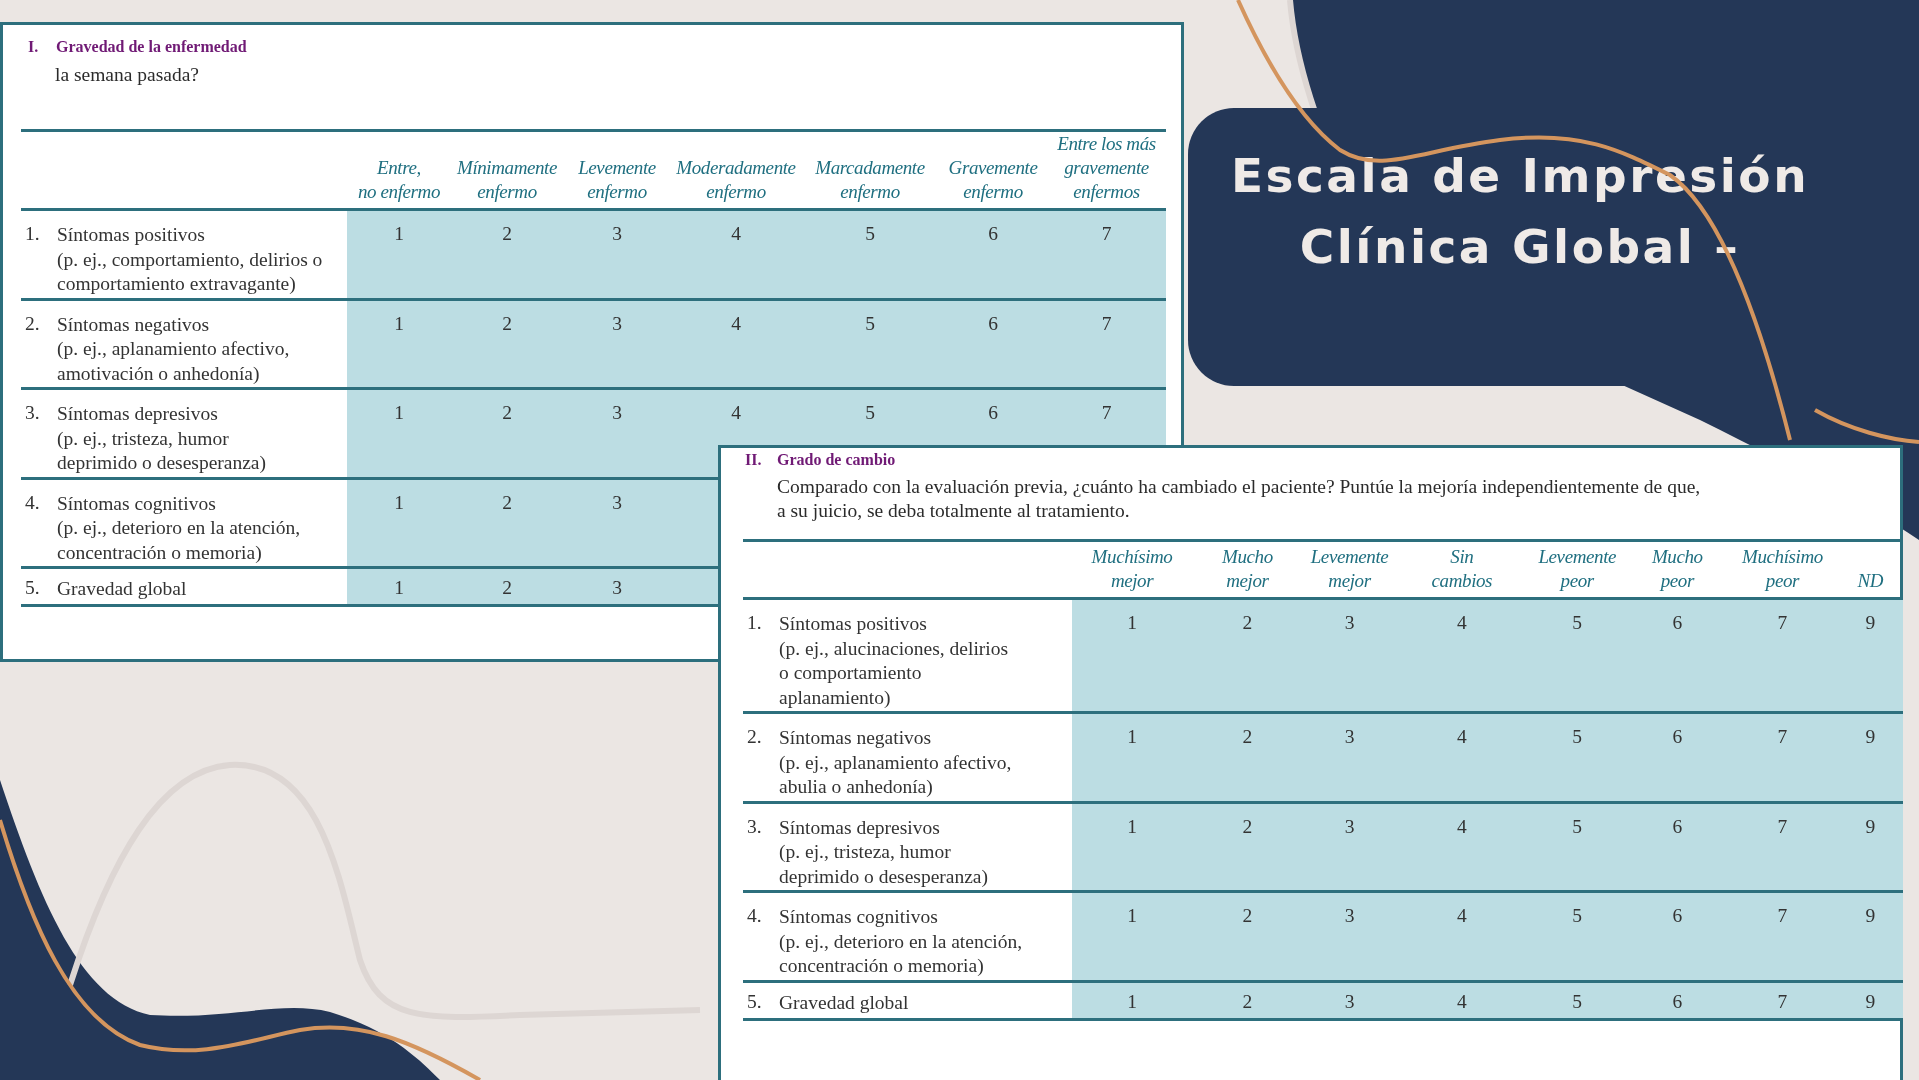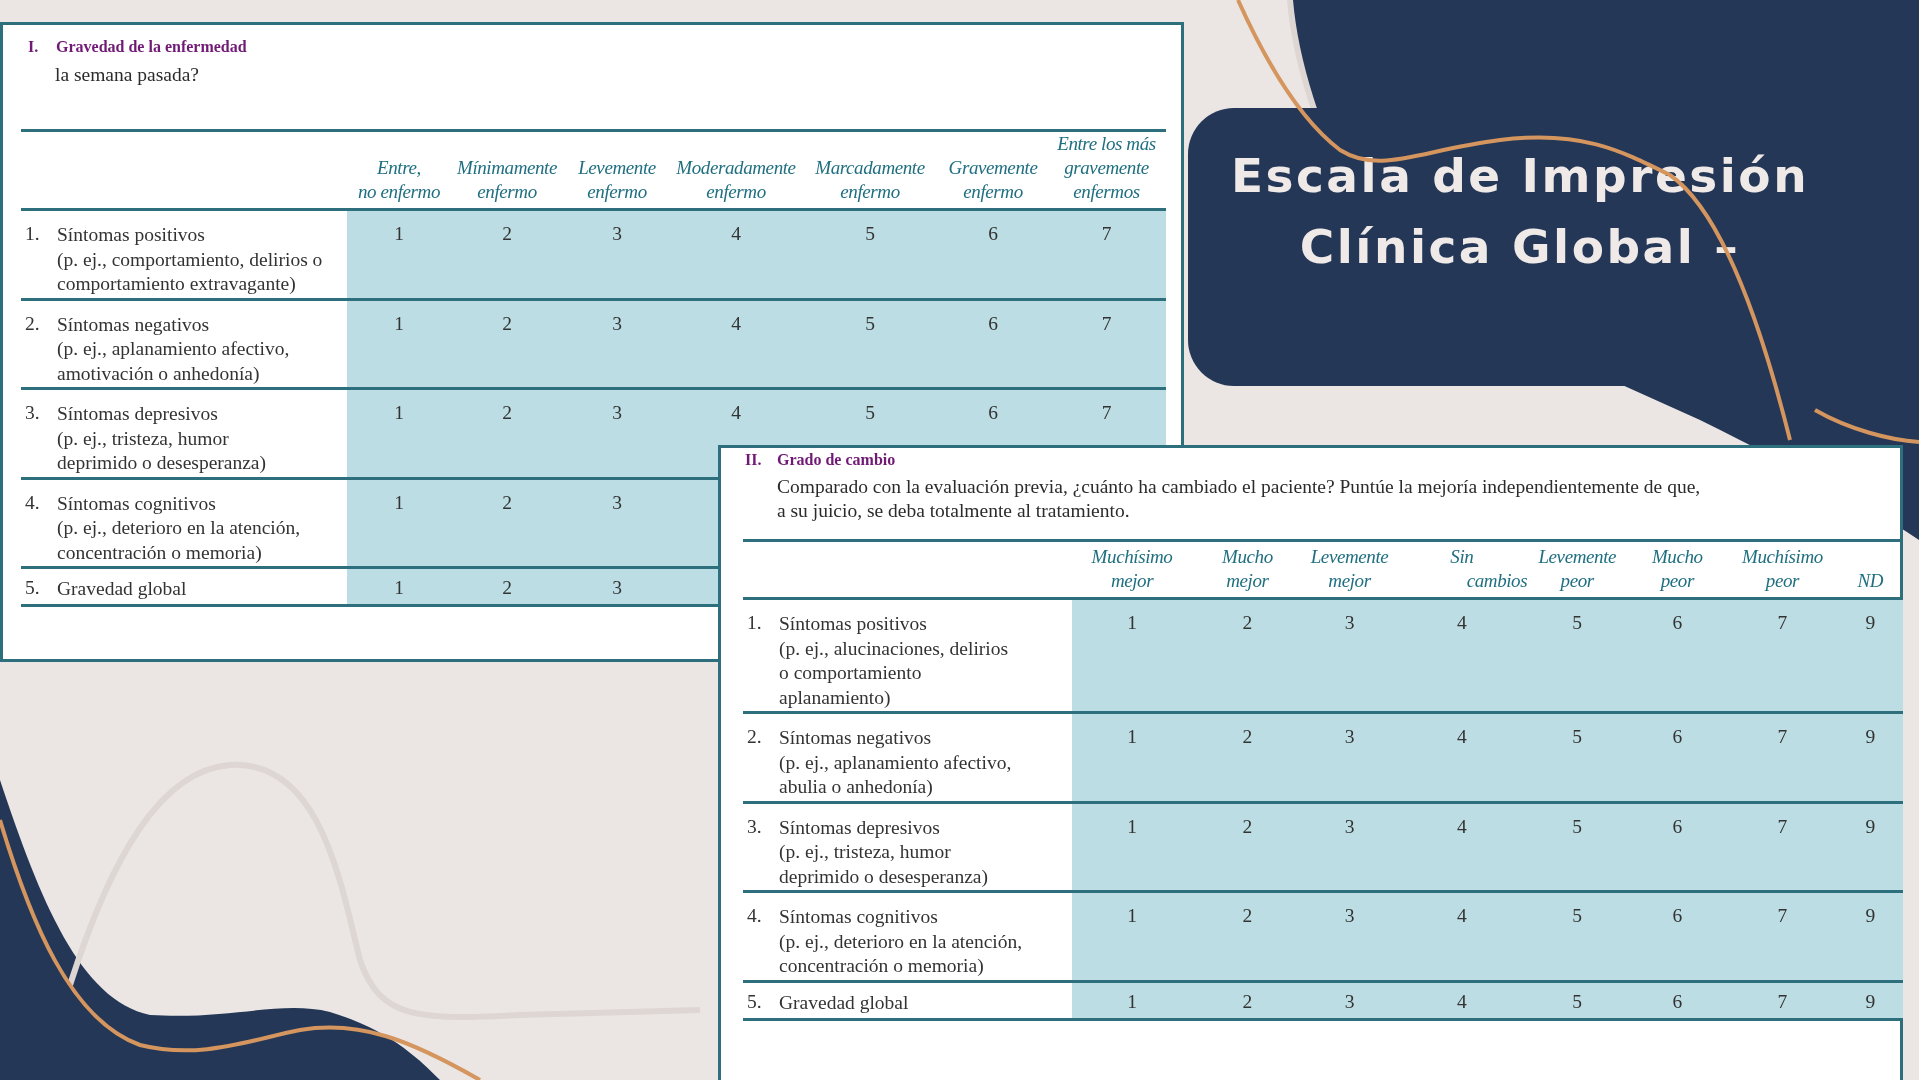--- a/index.html
+++ b/index.html
@@ -266,21 +266,21 @@
           <th>
             <div style="min-height: 24px;">Mucho</div>
             <div style="min-height: 24px;">mejor</div>
           </th>
           <th>
             <div style="min-height: 24px;">Levemente</div>
             <div style="min-height: 24px;">mejor</div>
           </th>
           <th>
             <div style="min-height: 24px;">Sin</div>
-            <div style="min-height: 24px; text-align: right;">cambios</div>
+            <div style="min-height: 24px;">cambios</div>
           </th>
           <th>
             <div style="min-height: 24px;">Levemente</div>
             <div style="min-height: 24px;">peor</div>
           </th>
           <th>
             <div style="min-height: 24px;">Mucho</div>
             <div style="min-height: 24px;">peor</div>
           </th>
           <th>

